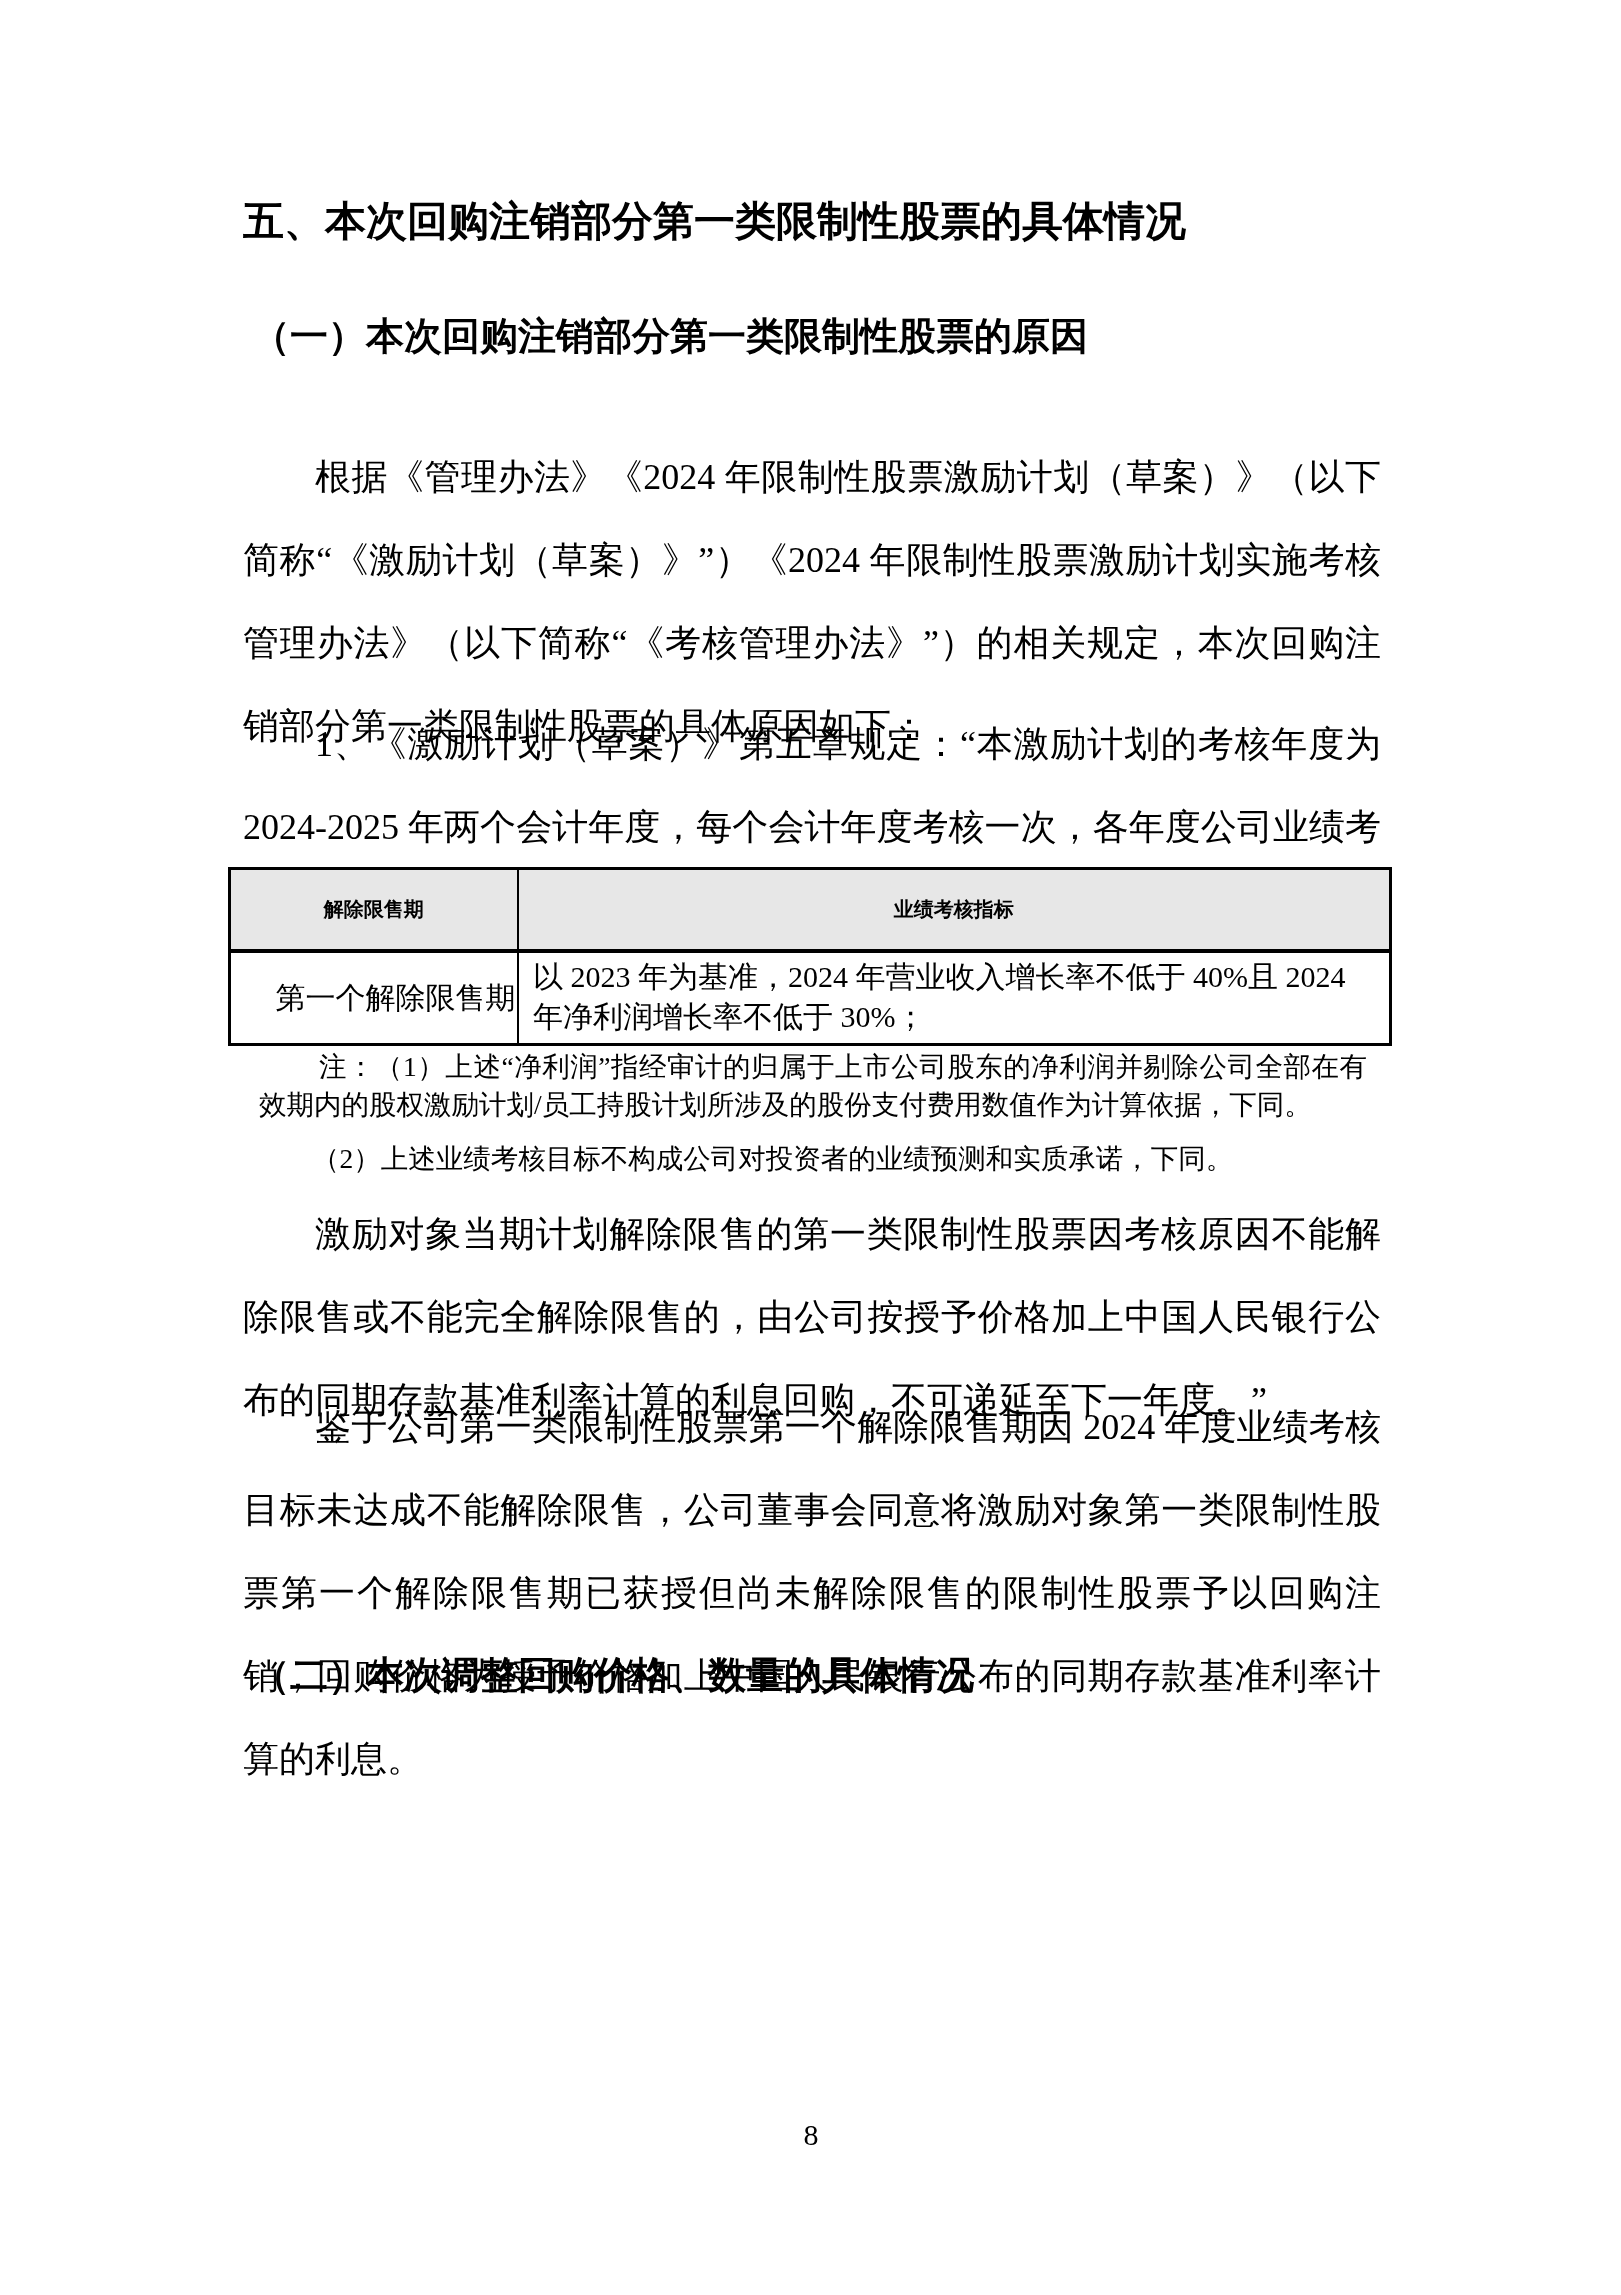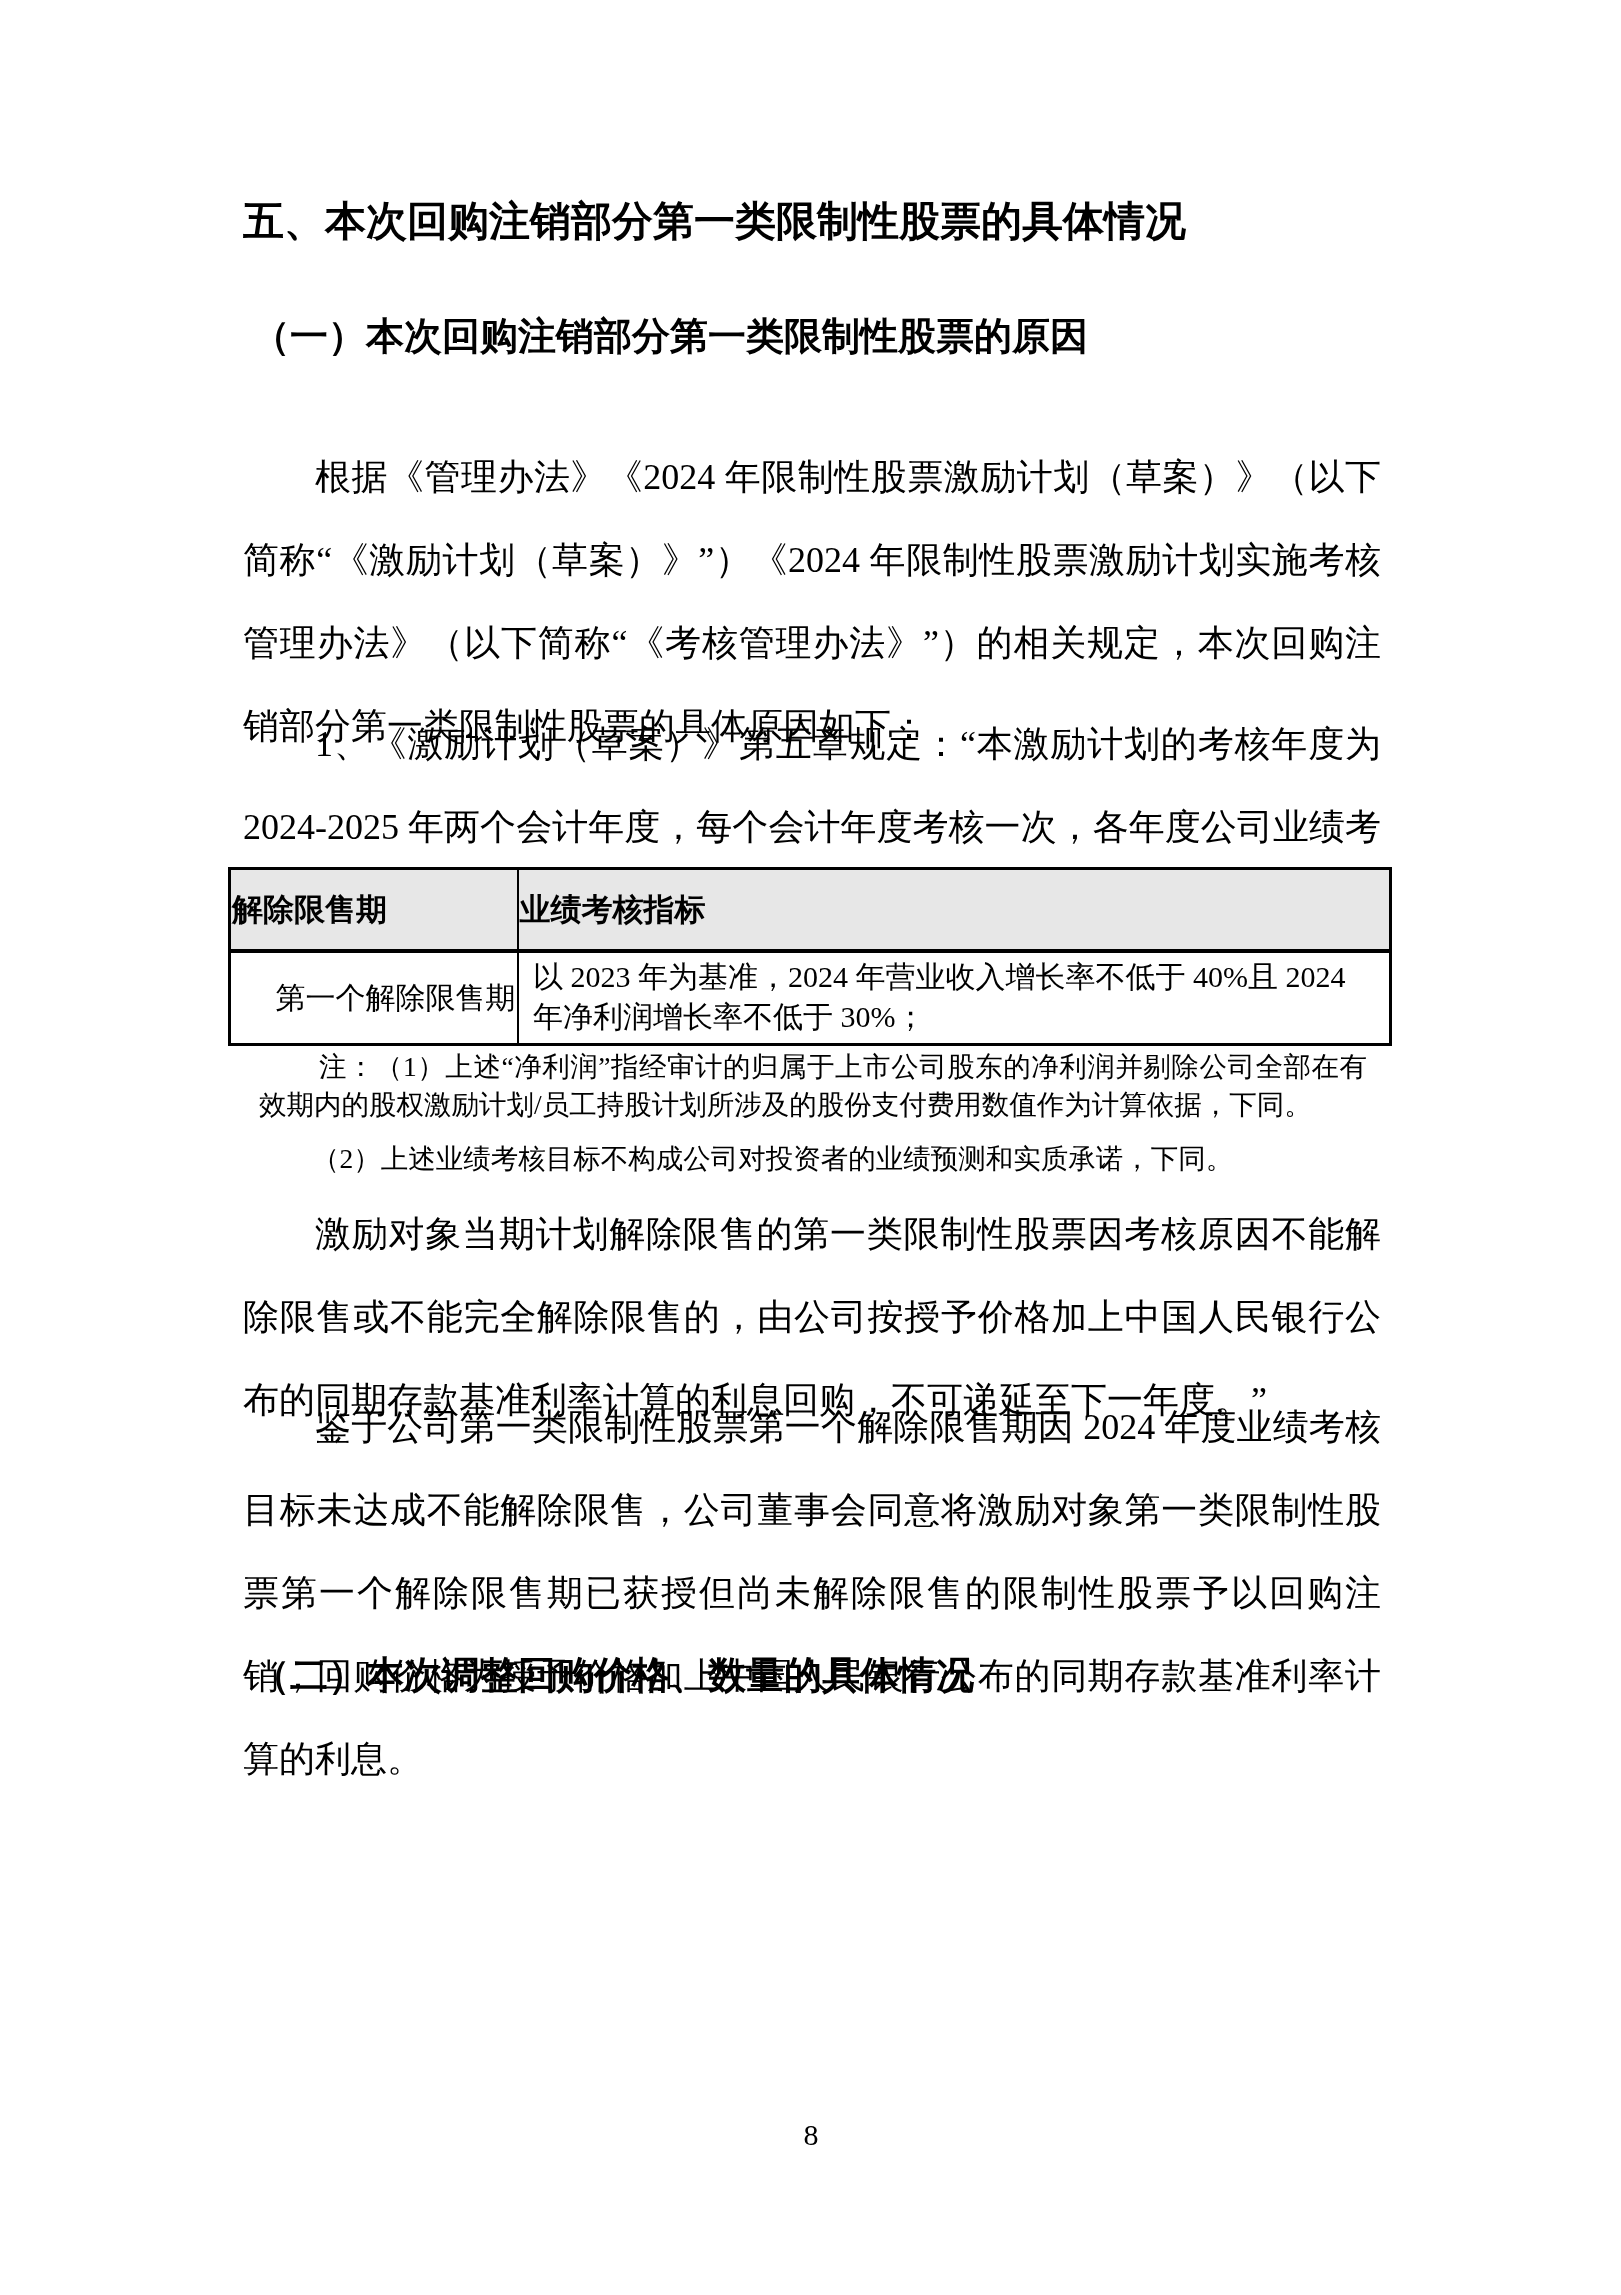--- a/index.html
+++ b/index.html
@@ -57,24 +57,24 @@
     border: 3.9px solid #000;
   }
   .perf-table th, .perf-table td {
     border: 2.6px solid #000;
     font-size: 30px;
     vertical-align: middle;
   }
   .perf-table thead th {
     background: var(--table-header-bg, #e7e7e7);
     font-weight: bold;
-    text-align: left;
+    text-align: center;
     height: 77px;
     border-bottom: 4.6px solid #000;
-    font-size: 31px;
+    font-size: 20px;
   }
   .perf-table .col-period { width: 288px; }
   .perf-table td.cell-period {
     text-align: right;
     height: 80px;
   }
   .perf-table td.cell-target {
     text-align: left;
     line-height: 40px;
     padding: 3.9px 14.4px 6.5px 14.4px;

